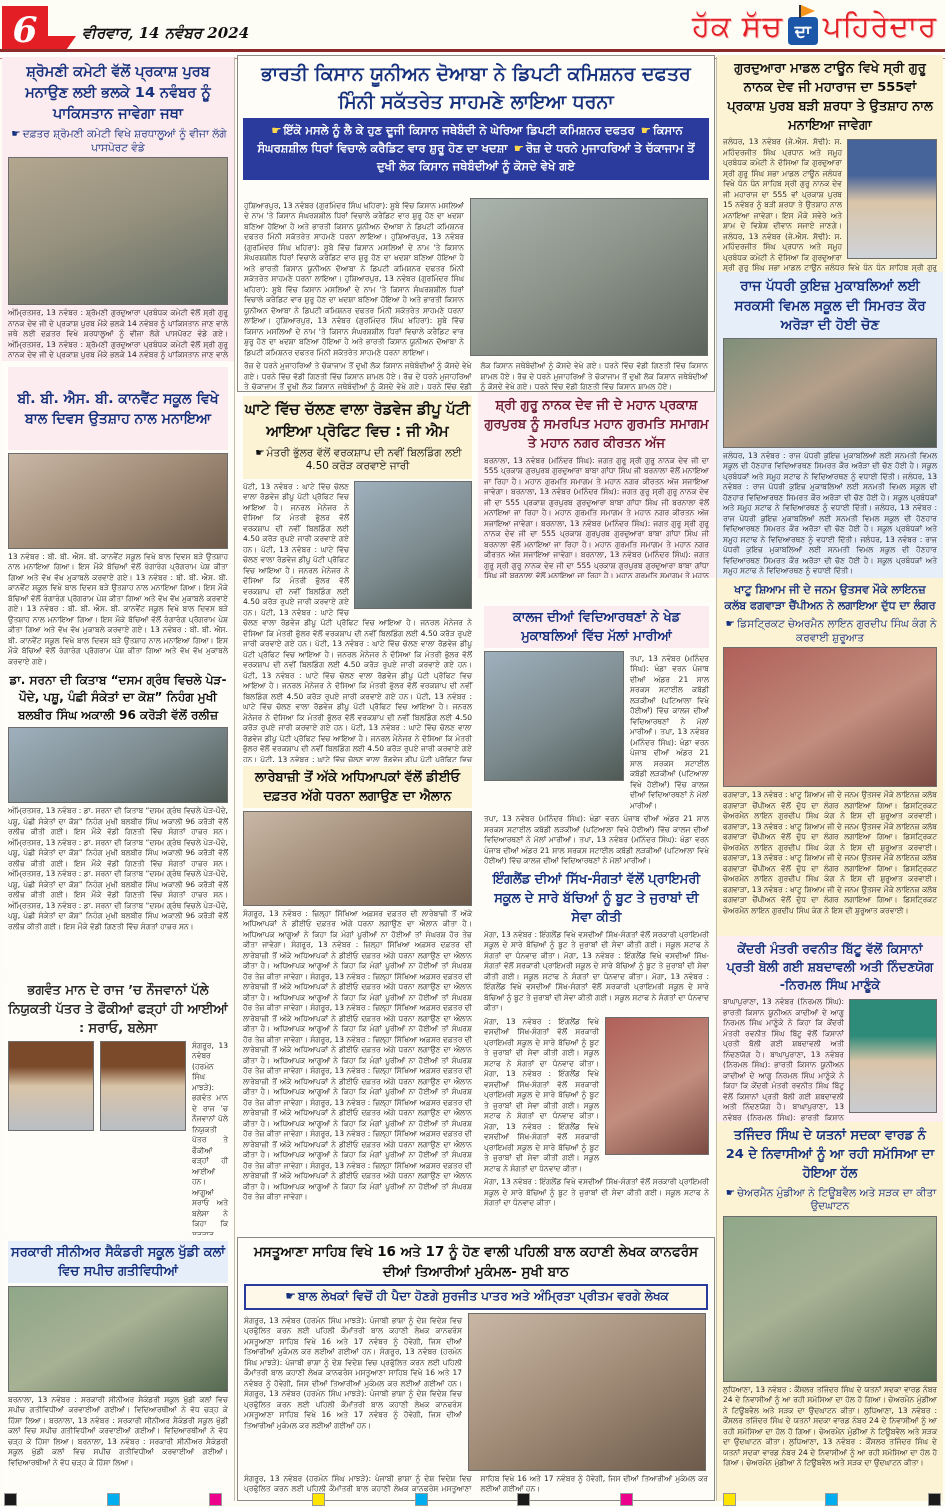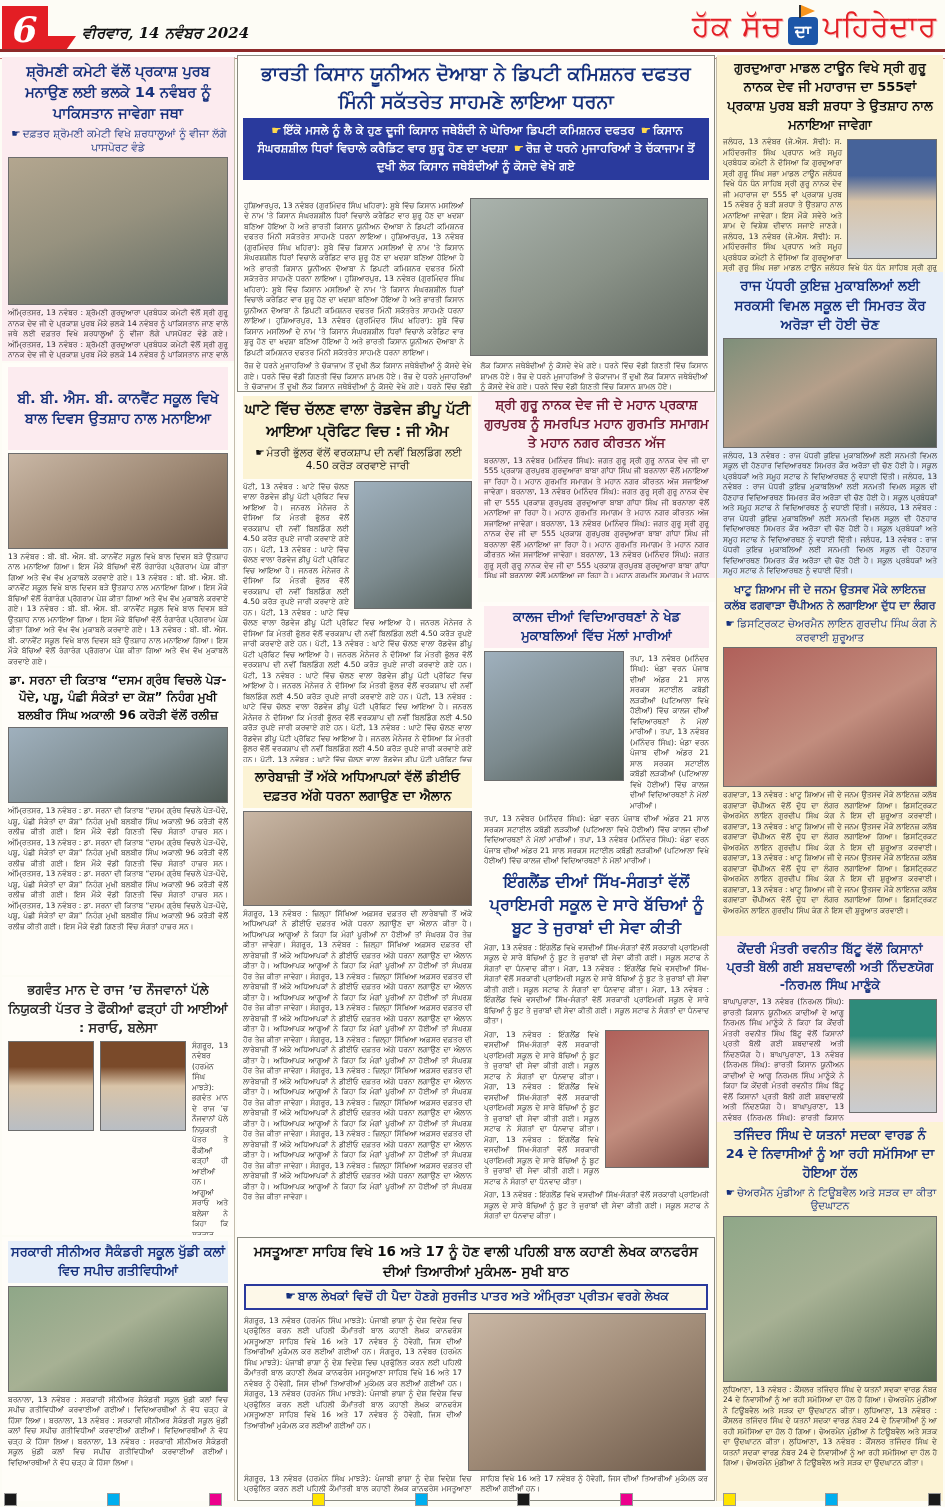--- a/index.html
+++ b/index.html
@@ -160,21 +160,21 @@
     <p class="body">ਫਗਵਾੜਾ, 13 ਨਵੰਬਰ : ਖਾਟੂ ਸ਼ਿਆਮ ਜੀ ਦੇ ਜਨਮ ਉਤਸਵ ਮੌਕੇ ਲਾਇਨਜ਼ ਕਲੱਬ ਫਗਵਾੜਾ ਚੈਂਪੀਅਨ ਵੱਲੋਂ ਦੁੱਧ ਦਾ ਲੰਗਰ ਲਗਾਇਆ ਗਿਆ। ਡਿਸਟ੍ਰਿਕਟ ਚੇਅਰਮੈਨ ਲਾਇਨ ਗੁਰਦੀਪ ਸਿੰਘ ਕੰਗ ਨੇ ਇਸ ਦੀ ਸ਼ੁਰੂਆਤ ਕਰਵਾਈ। ਫਗਵਾੜਾ, 13 ਨਵੰਬਰ : ਖਾਟੂ ਸ਼ਿਆਮ ਜੀ ਦੇ ਜਨਮ ਉਤਸਵ ਮੌਕੇ ਲਾਇਨਜ਼ ਕਲੱਬ ਫਗਵਾੜਾ ਚੈਂਪੀਅਨ ਵੱਲੋਂ ਦੁੱਧ ਦਾ ਲੰਗਰ ਲਗਾਇਆ ਗਿਆ। ਡਿਸਟ੍ਰਿਕਟ ਚੇਅਰਮੈਨ ਲਾਇਨ ਗੁਰਦੀਪ ਸਿੰਘ ਕੰਗ ਨੇ ਇਸ ਦੀ ਸ਼ੁਰੂਆਤ ਕਰਵਾਈ। ਫਗਵਾੜਾ, 13 ਨਵੰਬਰ : ਖਾਟੂ ਸ਼ਿਆਮ ਜੀ ਦੇ ਜਨਮ ਉਤਸਵ ਮੌਕੇ ਲਾਇਨਜ਼ ਕਲੱਬ ਫਗਵਾੜਾ ਚੈਂਪੀਅਨ ਵੱਲੋਂ ਦੁੱਧ ਦਾ ਲੰਗਰ ਲਗਾਇਆ ਗਿਆ। ਡਿਸਟ੍ਰਿਕਟ ਚੇਅਰਮੈਨ ਲਾਇਨ ਗੁਰਦੀਪ ਸਿੰਘ ਕੰਗ ਨੇ ਇਸ ਦੀ ਸ਼ੁਰੂਆਤ ਕਰਵਾਈ। ਫਗਵਾੜਾ, 13 ਨਵੰਬਰ : ਖਾਟੂ ਸ਼ਿਆਮ ਜੀ ਦੇ ਜਨਮ ਉਤਸਵ ਮੌਕੇ ਲਾਇਨਜ਼ ਕਲੱਬ ਫਗਵਾੜਾ ਚੈਂਪੀਅਨ ਵੱਲੋਂ ਦੁੱਧ ਦਾ ਲੰਗਰ ਲਗਾਇਆ ਗਿਆ। ਡਿਸਟ੍ਰਿਕਟ ਚੇਅਰਮੈਨ ਲਾਇਨ ਗੁਰਦੀਪ ਸਿੰਘ ਕੰਗ ਨੇ ਇਸ ਦੀ ਸ਼ੁਰੂਆਤ ਕਰਵਾਈ। </p>
   </article>
 
   <article id="a11" class="art" style="left:237px;top:762px;width:241px;height:475px">
     <h2 class="hd-black bg-cream" style="font-size:13px;padding:2px">ਲਾਰੇਬਾਜ਼ੀ ਤੋਂ ਅੱਕੇ ਅਧਿਆਪਕਾਂ ਵੱਲੋਂ ਡੀਈਓ ਦਫ਼ਤਰ ਅੱਗੇ ਧਰਨਾ ਲਗਾਉਣ ਦਾ ਐਲਾਨ</h2>
     <div class="photo ph-hall" style="height:95px"></div>
     <p class="body">ਸੰਗਰੂਰ, 13 ਨਵੰਬਰ : ਜ਼ਿਲ੍ਹਾ ਸਿੱਖਿਆ ਅਫ਼ਸਰ ਦਫ਼ਤਰ ਦੀ ਲਾਰੇਬਾਜ਼ੀ ਤੋਂ ਅੱਕੇ ਅਧਿਆਪਕਾਂ ਨੇ ਡੀਈਓ ਦਫ਼ਤਰ ਅੱਗੇ ਧਰਨਾ ਲਗਾਉਣ ਦਾ ਐਲਾਨ ਕੀਤਾ ਹੈ। ਅਧਿਆਪਕ ਆਗੂਆਂ ਨੇ ਕਿਹਾ ਕਿ ਮੰਗਾਂ ਪੂਰੀਆਂ ਨਾ ਹੋਈਆਂ ਤਾਂ ਸੰਘਰਸ਼ ਹੋਰ ਤੇਜ਼ ਕੀਤਾ ਜਾਵੇਗਾ। ਸੰਗਰੂਰ, 13 ਨਵੰਬਰ : ਜ਼ਿਲ੍ਹਾ ਸਿੱਖਿਆ ਅਫ਼ਸਰ ਦਫ਼ਤਰ ਦੀ ਲਾਰੇਬਾਜ਼ੀ ਤੋਂ ਅੱਕੇ ਅਧਿਆਪਕਾਂ ਨੇ ਡੀਈਓ ਦਫ਼ਤਰ ਅੱਗੇ ਧਰਨਾ ਲਗਾਉਣ ਦਾ ਐਲਾਨ ਕੀਤਾ ਹੈ। ਅਧਿਆਪਕ ਆਗੂਆਂ ਨੇ ਕਿਹਾ ਕਿ ਮੰਗਾਂ ਪੂਰੀਆਂ ਨਾ ਹੋਈਆਂ ਤਾਂ ਸੰਘਰਸ਼ ਹੋਰ ਤੇਜ਼ ਕੀਤਾ ਜਾਵੇਗਾ। ਸੰਗਰੂਰ, 13 ਨਵੰਬਰ : ਜ਼ਿਲ੍ਹਾ ਸਿੱਖਿਆ ਅਫ਼ਸਰ ਦਫ਼ਤਰ ਦੀ ਲਾਰੇਬਾਜ਼ੀ ਤੋਂ ਅੱਕੇ ਅਧਿਆਪਕਾਂ ਨੇ ਡੀਈਓ ਦਫ਼ਤਰ ਅੱਗੇ ਧਰਨਾ ਲਗਾਉਣ ਦਾ ਐਲਾਨ ਕੀਤਾ ਹੈ। ਅਧਿਆਪਕ ਆਗੂਆਂ ਨੇ ਕਿਹਾ ਕਿ ਮੰਗਾਂ ਪੂਰੀਆਂ ਨਾ ਹੋਈਆਂ ਤਾਂ ਸੰਘਰਸ਼ ਹੋਰ ਤੇਜ਼ ਕੀਤਾ ਜਾਵੇਗਾ। ਸੰਗਰੂਰ, 13 ਨਵੰਬਰ : ਜ਼ਿਲ੍ਹਾ ਸਿੱਖਿਆ ਅਫ਼ਸਰ ਦਫ਼ਤਰ ਦੀ ਲਾਰੇਬਾਜ਼ੀ ਤੋਂ ਅੱਕੇ ਅਧਿਆਪਕਾਂ ਨੇ ਡੀਈਓ ਦਫ਼ਤਰ ਅੱਗੇ ਧਰਨਾ ਲਗਾਉਣ ਦਾ ਐਲਾਨ ਕੀਤਾ ਹੈ। ਅਧਿਆਪਕ ਆਗੂਆਂ ਨੇ ਕਿਹਾ ਕਿ ਮੰਗਾਂ ਪੂਰੀਆਂ ਨਾ ਹੋਈਆਂ ਤਾਂ ਸੰਘਰਸ਼ ਹੋਰ ਤੇਜ਼ ਕੀਤਾ ਜਾਵੇਗਾ। ਸੰਗਰੂਰ, 13 ਨਵੰਬਰ : ਜ਼ਿਲ੍ਹਾ ਸਿੱਖਿਆ ਅਫ਼ਸਰ ਦਫ਼ਤਰ ਦੀ ਲਾਰੇਬਾਜ਼ੀ ਤੋਂ ਅੱਕੇ ਅਧਿਆਪਕਾਂ ਨੇ ਡੀਈਓ ਦਫ਼ਤਰ ਅੱਗੇ ਧਰਨਾ ਲਗਾਉਣ ਦਾ ਐਲਾਨ ਕੀਤਾ ਹੈ। ਅਧਿਆਪਕ ਆਗੂਆਂ ਨੇ ਕਿਹਾ ਕਿ ਮੰਗਾਂ ਪੂਰੀਆਂ ਨਾ ਹੋਈਆਂ ਤਾਂ ਸੰਘਰਸ਼ ਹੋਰ ਤੇਜ਼ ਕੀਤਾ ਜਾਵੇਗਾ। ਸੰਗਰੂਰ, 13 ਨਵੰਬਰ : ਜ਼ਿਲ੍ਹਾ ਸਿੱਖਿਆ ਅਫ਼ਸਰ ਦਫ਼ਤਰ ਦੀ ਲਾਰੇਬਾਜ਼ੀ ਤੋਂ ਅੱਕੇ ਅਧਿਆਪਕਾਂ ਨੇ ਡੀਈਓ ਦਫ਼ਤਰ ਅੱਗੇ ਧਰਨਾ ਲਗਾਉਣ ਦਾ ਐਲਾਨ ਕੀਤਾ ਹੈ। ਅਧਿਆਪਕ ਆਗੂਆਂ ਨੇ ਕਿਹਾ ਕਿ ਮੰਗਾਂ ਪੂਰੀਆਂ ਨਾ ਹੋਈਆਂ ਤਾਂ ਸੰਘਰਸ਼ ਹੋਰ ਤੇਜ਼ ਕੀਤਾ ਜਾਵੇਗਾ। ਸੰਗਰੂਰ, 13 ਨਵੰਬਰ : ਜ਼ਿਲ੍ਹਾ ਸਿੱਖਿਆ ਅਫ਼ਸਰ ਦਫ਼ਤਰ ਦੀ ਲਾਰੇਬਾਜ਼ੀ ਤੋਂ ਅੱਕੇ ਅਧਿਆਪਕਾਂ ਨੇ ਡੀਈਓ ਦਫ਼ਤਰ ਅੱਗੇ ਧਰਨਾ ਲਗਾਉਣ ਦਾ ਐਲਾਨ ਕੀਤਾ ਹੈ। ਅਧਿਆਪਕ ਆਗੂਆਂ ਨੇ ਕਿਹਾ ਕਿ ਮੰਗਾਂ ਪੂਰੀਆਂ ਨਾ ਹੋਈਆਂ ਤਾਂ ਸੰਘਰਸ਼ ਹੋਰ ਤੇਜ਼ ਕੀਤਾ ਜਾਵੇਗਾ। ਸੰਗਰੂਰ, 13 ਨਵੰਬਰ : ਜ਼ਿਲ੍ਹਾ ਸਿੱਖਿਆ ਅਫ਼ਸਰ ਦਫ਼ਤਰ ਦੀ ਲਾਰੇਬਾਜ਼ੀ ਤੋਂ ਅੱਕੇ ਅਧਿਆਪਕਾਂ ਨੇ ਡੀਈਓ ਦਫ਼ਤਰ ਅੱਗੇ ਧਰਨਾ ਲਗਾਉਣ ਦਾ ਐਲਾਨ ਕੀਤਾ ਹੈ। ਅਧਿਆਪਕ ਆਗੂਆਂ ਨੇ ਕਿਹਾ ਕਿ ਮੰਗਾਂ ਪੂਰੀਆਂ ਨਾ ਹੋਈਆਂ ਤਾਂ ਸੰਘਰਸ਼ ਹੋਰ ਤੇਜ਼ ਕੀਤਾ ਜਾਵੇਗਾ। ਸੰਗਰੂਰ, 13 ਨਵੰਬਰ : ਜ਼ਿਲ੍ਹਾ ਸਿੱਖਿਆ ਅਫ਼ਸਰ ਦਫ਼ਤਰ ਦੀ ਲਾਰੇਬਾਜ਼ੀ ਤੋਂ ਅੱਕੇ ਅਧਿਆਪਕਾਂ ਨੇ ਡੀਈਓ ਦਫ਼ਤਰ ਅੱਗੇ ਧਰਨਾ ਲਗਾਉਣ ਦਾ ਐਲਾਨ ਕੀਤਾ ਹੈ। ਅਧਿਆਪਕ ਆਗੂਆਂ ਨੇ ਕਿਹਾ ਕਿ ਮੰਗਾਂ ਪੂਰੀਆਂ ਨਾ ਹੋਈਆਂ ਤਾਂ ਸੰਘਰਸ਼ ਹੋਰ ਤੇਜ਼ ਕੀਤਾ ਜਾਵੇਗਾ। </p>
   </article>
 
   <article id="a13" class="art" style="left:478px;top:866px;width:237px;height:371px">
-    <h2 class="hd-blue" style="font-size:16px">ਇੰਗਲੈਂਡ ਦੀਆਂ ਸਿੱਖ-ਸੰਗਤਾਂ ਵੱਲੋਂ ਪ੍ਰਾਇਮਰੀ ਸਕੂਲ ਦੇ ਸਾਰੇ ਬੱਚਿਆਂ ਨੂੰ ਬੂਟ ਤੇ ਜੁਰਾਬਾਂ ਦੀ ਸੇਵਾ ਕੀਤੀ</h2>
+    <h2 class="hd-blue" style="font-size:13px">ਇੰਗਲੈਂਡ ਦੀਆਂ ਸਿੱਖ-ਸੰਗਤਾਂ ਵੱਲੋਂ ਪ੍ਰਾਇਮਰੀ ਸਕੂਲ ਦੇ ਸਾਰੇ ਬੱਚਿਆਂ ਨੂੰ ਬੂਟ ਤੇ ਜੁਰਾਬਾਂ ਦੀ ਸੇਵਾ ਕੀਤੀ</h2>
     <p class="body">ਮੋਗਾ, 13 ਨਵੰਬਰ : ਇੰਗਲੈਂਡ ਵਿਖੇ ਵਸਦੀਆਂ ਸਿੱਖ-ਸੰਗਤਾਂ ਵੱਲੋਂ ਸਰਕਾਰੀ ਪ੍ਰਾਇਮਰੀ ਸਕੂਲ ਦੇ ਸਾਰੇ ਬੱਚਿਆਂ ਨੂੰ ਬੂਟ ਤੇ ਜੁਰਾਬਾਂ ਦੀ ਸੇਵਾ ਕੀਤੀ ਗਈ। ਸਕੂਲ ਸਟਾਫ ਨੇ ਸੰਗਤਾਂ ਦਾ ਧੰਨਵਾਦ ਕੀਤਾ। ਮੋਗਾ, 13 ਨਵੰਬਰ : ਇੰਗਲੈਂਡ ਵਿਖੇ ਵਸਦੀਆਂ ਸਿੱਖ-ਸੰਗਤਾਂ ਵੱਲੋਂ ਸਰਕਾਰੀ ਪ੍ਰਾਇਮਰੀ ਸਕੂਲ ਦੇ ਸਾਰੇ ਬੱਚਿਆਂ ਨੂੰ ਬੂਟ ਤੇ ਜੁਰਾਬਾਂ ਦੀ ਸੇਵਾ ਕੀਤੀ ਗਈ। ਸਕੂਲ ਸਟਾਫ ਨੇ ਸੰਗਤਾਂ ਦਾ ਧੰਨਵਾਦ ਕੀਤਾ। ਮੋਗਾ, 13 ਨਵੰਬਰ : ਇੰਗਲੈਂਡ ਵਿਖੇ ਵਸਦੀਆਂ ਸਿੱਖ-ਸੰਗਤਾਂ ਵੱਲੋਂ ਸਰਕਾਰੀ ਪ੍ਰਾਇਮਰੀ ਸਕੂਲ ਦੇ ਸਾਰੇ ਬੱਚਿਆਂ ਨੂੰ ਬੂਟ ਤੇ ਜੁਰਾਬਾਂ ਦੀ ਸੇਵਾ ਕੀਤੀ ਗਈ। ਸਕੂਲ ਸਟਾਫ ਨੇ ਸੰਗਤਾਂ ਦਾ ਧੰਨਵਾਦ ਕੀਤਾ। </p>
     <div class="flexrow" style="margin-top:3px">
       <p class="body" style="margin:0">ਮੋਗਾ, 13 ਨਵੰਬਰ : ਇੰਗਲੈਂਡ ਵਿਖੇ ਵਸਦੀਆਂ ਸਿੱਖ-ਸੰਗਤਾਂ ਵੱਲੋਂ ਸਰਕਾਰੀ ਪ੍ਰਾਇਮਰੀ ਸਕੂਲ ਦੇ ਸਾਰੇ ਬੱਚਿਆਂ ਨੂੰ ਬੂਟ ਤੇ ਜੁਰਾਬਾਂ ਦੀ ਸੇਵਾ ਕੀਤੀ ਗਈ। ਸਕੂਲ ਸਟਾਫ ਨੇ ਸੰਗਤਾਂ ਦਾ ਧੰਨਵਾਦ ਕੀਤਾ। ਮੋਗਾ, 13 ਨਵੰਬਰ : ਇੰਗਲੈਂਡ ਵਿਖੇ ਵਸਦੀਆਂ ਸਿੱਖ-ਸੰਗਤਾਂ ਵੱਲੋਂ ਸਰਕਾਰੀ ਪ੍ਰਾਇਮਰੀ ਸਕੂਲ ਦੇ ਸਾਰੇ ਬੱਚਿਆਂ ਨੂੰ ਬੂਟ ਤੇ ਜੁਰਾਬਾਂ ਦੀ ਸੇਵਾ ਕੀਤੀ ਗਈ। ਸਕੂਲ ਸਟਾਫ ਨੇ ਸੰਗਤਾਂ ਦਾ ਧੰਨਵਾਦ ਕੀਤਾ। ਮੋਗਾ, 13 ਨਵੰਬਰ : ਇੰਗਲੈਂਡ ਵਿਖੇ ਵਸਦੀਆਂ ਸਿੱਖ-ਸੰਗਤਾਂ ਵੱਲੋਂ ਸਰਕਾਰੀ ਪ੍ਰਾਇਮਰੀ ਸਕੂਲ ਦੇ ਸਾਰੇ ਬੱਚਿਆਂ ਨੂੰ ਬੂਟ ਤੇ ਜੁਰਾਬਾਂ ਦੀ ਸੇਵਾ ਕੀਤੀ ਗਈ। ਸਕੂਲ ਸਟਾਫ ਨੇ ਸੰਗਤਾਂ ਦਾ ਧੰਨਵਾਦ ਕੀਤਾ। </p>
       <div class="photo ph-red" style="width:104px;height:138px;flex:none"></div>
     </div>
     <p class="body">ਮੋਗਾ, 13 ਨਵੰਬਰ : ਇੰਗਲੈਂਡ ਵਿਖੇ ਵਸਦੀਆਂ ਸਿੱਖ-ਸੰਗਤਾਂ ਵੱਲੋਂ ਸਰਕਾਰੀ ਪ੍ਰਾਇਮਰੀ ਸਕੂਲ ਦੇ ਸਾਰੇ ਬੱਚਿਆਂ ਨੂੰ ਬੂਟ ਤੇ ਜੁਰਾਬਾਂ ਦੀ ਸੇਵਾ ਕੀਤੀ ਗਈ। ਸਕੂਲ ਸਟਾਫ ਨੇ ਸੰਗਤਾਂ ਦਾ ਧੰਨਵਾਦ ਕੀਤਾ। </p>
   </article>
 
   <article id="a14" class="art bg-rose" style="left:717px;top:936px;width:226px;height:186px">
     <h2 class="hd-blue" style="font-size:12.5px">ਕੇਂਦਰੀ ਮੰਤਰੀ ਰਵਨੀਤ ਬਿੱਟੂ ਵੱਲੋਂ ਕਿਸਾਨਾਂ ਪ੍ਰਤੀ ਬੋਲੀ ਗਈ ਸ਼ਬਦਾਵਲੀ ਅਤੀ ਨਿੰਦਣਯੋਗ -ਨਿਰਮਲ ਸਿੰਘ ਮਾਣੂੰਕੇ</h2>

